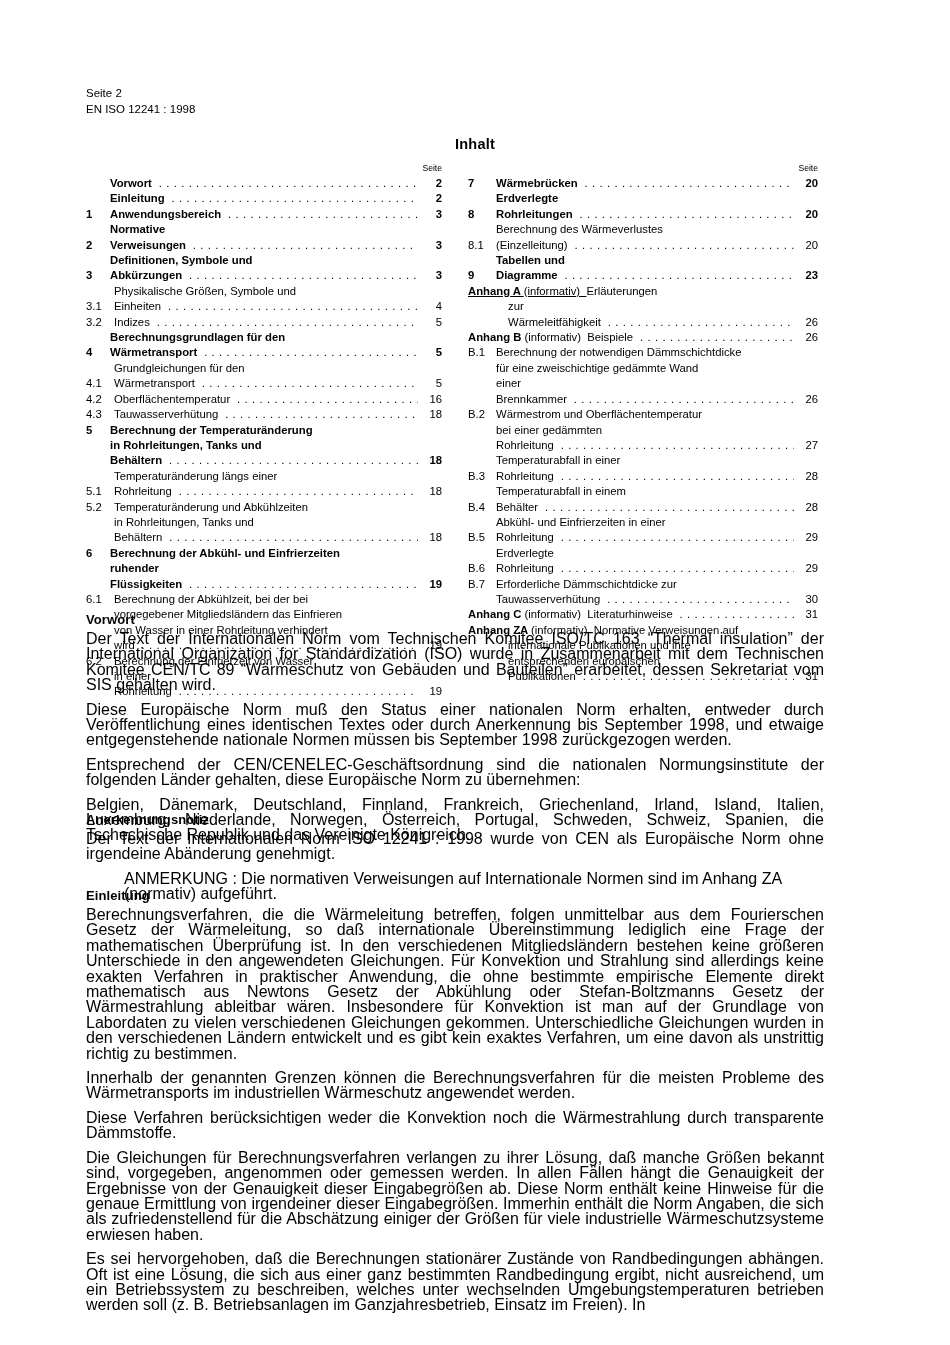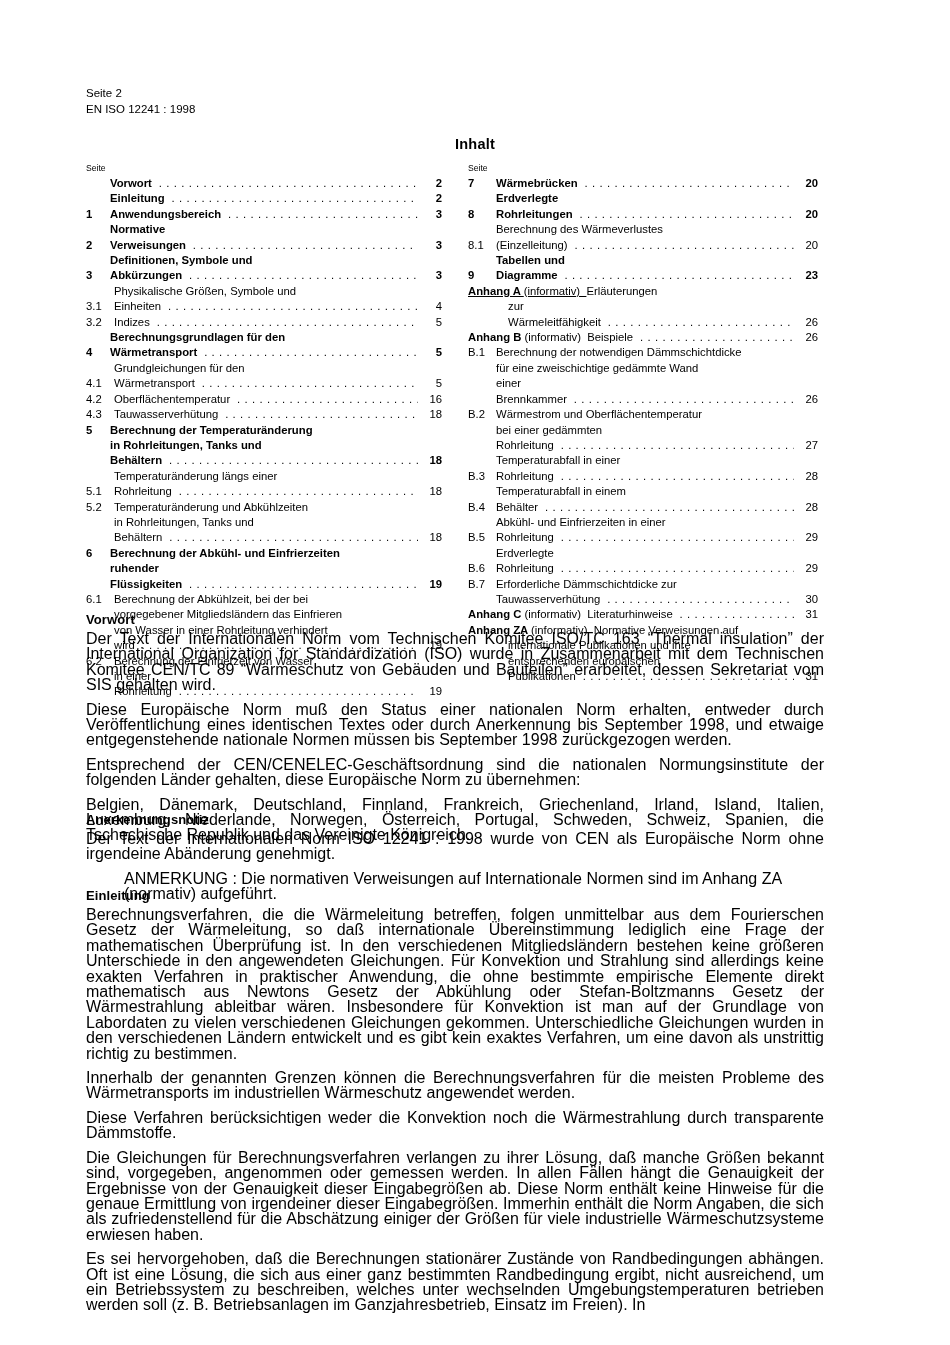--- a/index.html
+++ b/index.html
@@ -48,20 +48,21 @@
   
   .toc {
     position: absolute;
     top: 163px;
     font-size: 11.3px;
   }
   .toc-left  { left: 86px;  width: 356px; }
   .toc-right { left: 468px; width: 350px; }
 
   .seite-label {
+    text-align: right;
     font-size: 8.6px;
     line-height: 11px;
     padding-bottom: 2px;
   }
 
   
   .row {
     display: flex;
     align-items: flex-end;
     line-height: 15.4px;

